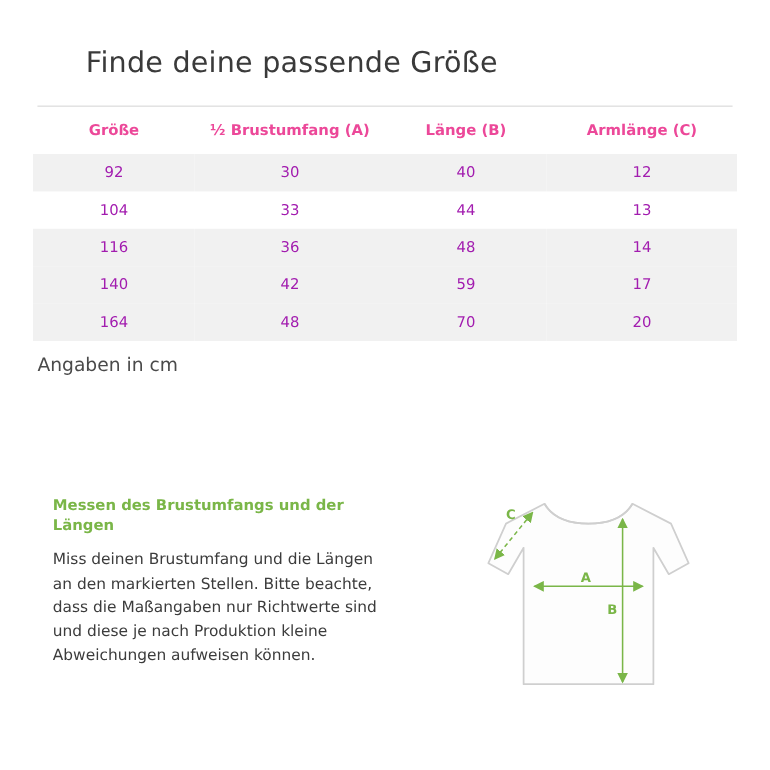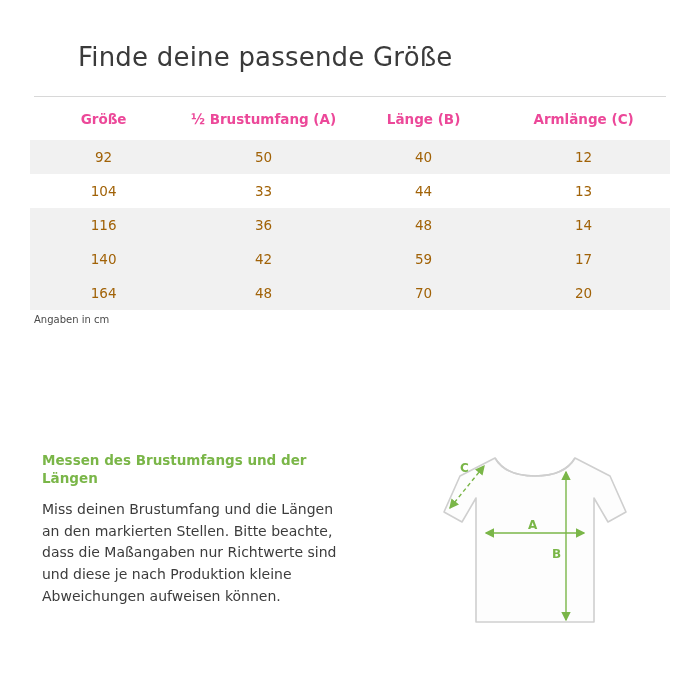--- a/index.html
+++ b/index.html
@@ -45,46 +45,46 @@
     color: #ec4899;
     font-size: 13.5px;
     font-weight: bold;
     padding: 14px 0 13px 0;
     text-align: center;
     border: none;
   }
   table.size-table td {
     text-align: center;
     font-size: 13.5px;
-    color: #a16207;
+    color: #a21caf;
     padding: 9px 0 9px 0;
     border: none;
   }
   table.size-table tr.zebra td {
     background: #f1f1f1;
   }
   table.size-table col.c1 { width: 23%; }
   table.size-table col.c2 { width: 27%; }
   table.size-table col.c3 { width: 23%; }
   table.size-table col.c4 { width: 27%; }
   .note {
-    font-size: 10px;
+    font-size: 17px;
     color: #4a4a4a;
-    padding: 4px 0 0 4px;
+    padding: 12px 0 0 4px;
   }
   .lower {
     position: absolute;
     left: 30px;
     top: 440px;
     width: 640px;
     height: 220px;
   }
   .text-col {
     position: absolute;
-    left: 12px;
+    left: 18px;
     top: 12px;
     width: 310px;
   }
   .subhead {
     color: #7ab648;
     font-size: 13.5px;
     font-weight: bold;
     margin: 0 0 12px 0;
     line-height: 1.3;
   }
@@ -122,21 +122,21 @@
       <tr>
         <th>Größe</th>
         <th>½ Brustumfang  (A)</th>
         <th>Länge  (B)</th>
         <th>Armlänge  (C)</th>
       </tr>
     </thead>
     <tbody>
       <tr class="zebra">
         <td>92</td>
-        <td>50</td>
+        <td>30</td>
         <td>40</td>
         <td>12</td>
       </tr>
       <tr>
         <td>104</td>
         <td>33</td>
         <td>44</td>
         <td>13</td>
       </tr>
       <tr class="zebra">

